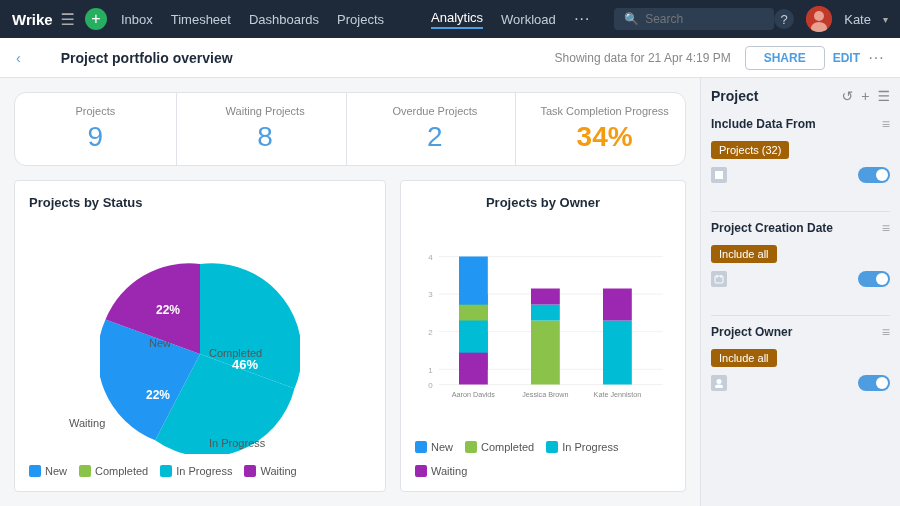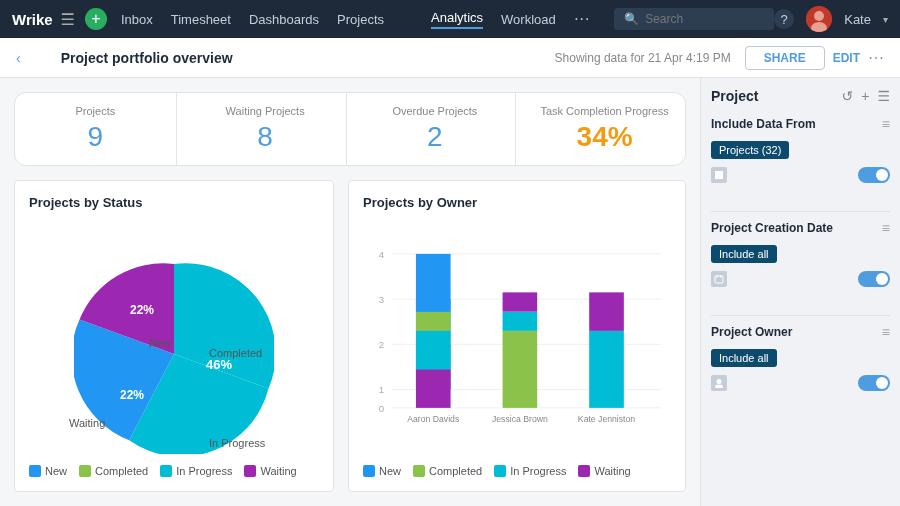--- a/index.html
+++ b/index.html
@@ -92,22 +92,22 @@
       overflow: hidden;
     }
     .chart-card {
       background: #fff;
       border: 1px solid #e0e3e8;
       border-radius: 4px;
       padding: 14px;
       display: flex;
       flex-direction: column;
     }
-    .chart-card.pie-card { width: 320px; flex-shrink: 0; }
-    .chart-card.bar-card { flex: 1; }
+    .chart-card.pie-card { width: 372px; flex-shrink: 0; }
+    .chart-card.bar-card { flex: 1; align-items: center; }
     .chart-title { font-size: 13px; font-weight: 600; color: #1e2a3a; margin-bottom: 10px; }
 
     
     .pie-container { display: flex; justify-content: center; align-items: center; flex: 1; }
     .legend { display: flex; gap: 12px; flex-wrap: wrap; margin-top: 8px; }
     .legend-item { display: flex; align-items: center; gap: 4px; font-size: 11px; color: #555; }
     .legend-dot { width: 12px; height: 12px; border-radius: 2px; }
 
     
     .right-panel {
@@ -127,21 +127,21 @@
     }
     .panel-title { font-size: 14px; font-weight: 600; color: #1e2a3a; flex: 1; }
     .panel-icons { display: flex; gap: 8px; color: #888; font-size: 14px; }
     .panel-icon { cursor: pointer; }
 
     .filter-section { margin-bottom: 14px; }
     .filter-section-header { display: flex; align-items: center; justify-content: space-between; margin-bottom: 8px; }
     .filter-section-title { font-size: 12px; font-weight: 600; color: #1e2a3a; }
     .filter-section-menu { color: #aaa; font-size: 14px; cursor: pointer; }
 
-    .filter-tag { display: inline-block; background: #0c4a6e; color: #fff; font-size: 11px; border-radius: 3px; padding: 3px 8px; margin-bottom: 8px; cursor: pointer; }
+    .filter-tag { display: inline-block; background: #a16207; color: #fff; font-size: 11px; border-radius: 3px; padding: 3px 8px; margin-bottom: 8px; cursor: pointer; }
 
     .filter-row { display: flex; align-items: center; gap: 6px; margin-bottom: 6px; }
     .filter-icon-small { width: 16px; height: 16px; background: #c5cdd8; border-radius: 2px; display: flex; align-items: center; justify-content: center; font-size: 9px; color: #fff; }
     .toggle { width: 32px; height: 16px; background: #4e9de0; border-radius: 8px; display: flex; align-items: center; padding: 2px; cursor: pointer; margin-left: auto; }
     .toggle-knob { width: 12px; height: 12px; background: #fff; border-radius: 50%; margin-left: auto; }
     .filter-divider { border: none; border-top: 1px solid #dde0e6; margin: 8px 0; }
   </style>
 </head>
 <body>
 

